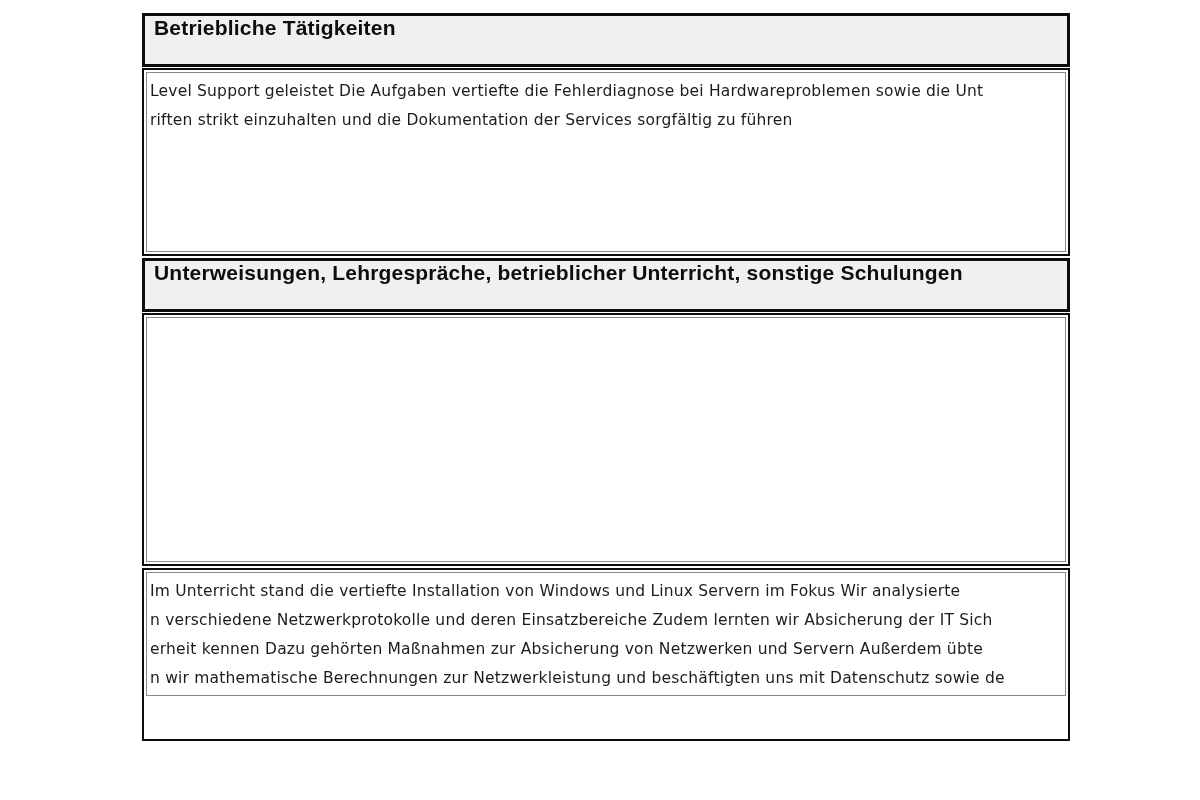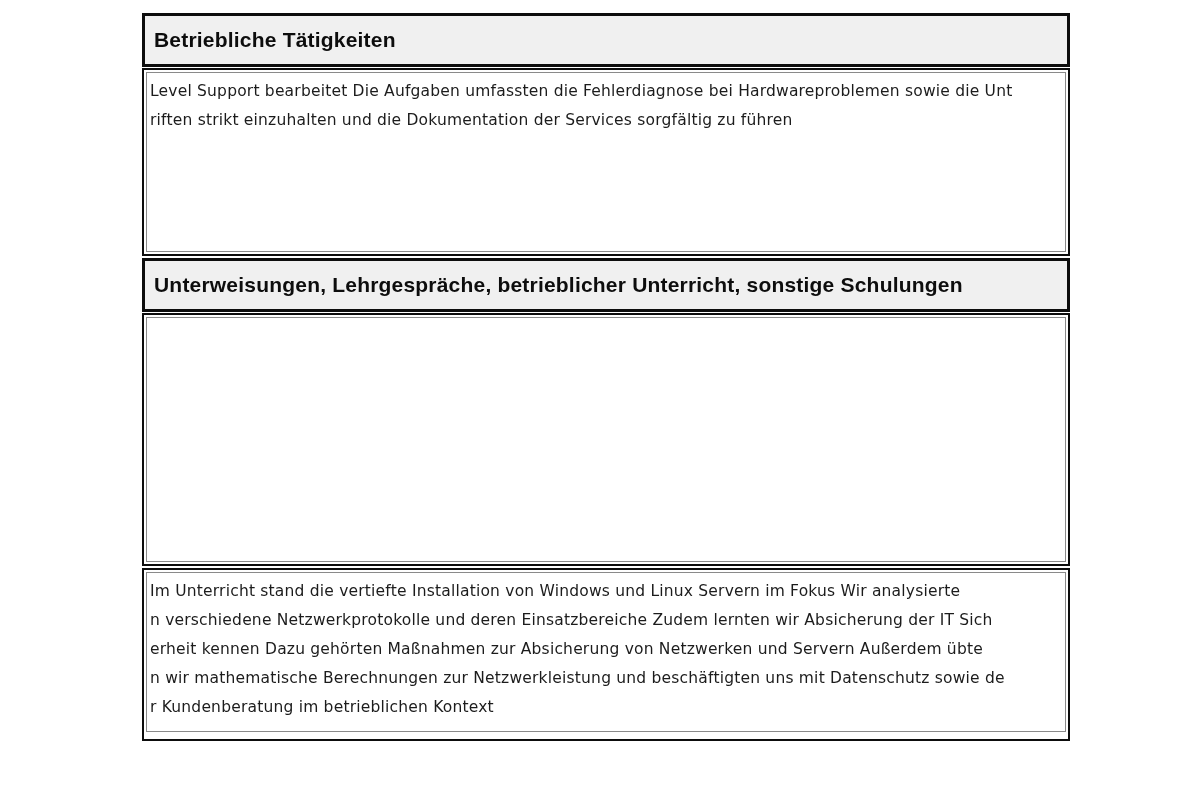--- a/index.html
+++ b/index.html
@@ -16,21 +16,20 @@
     left: 142px;
     top: 13px;
     width: 928px;
   }
   .header-box {
     box-sizing: border-box;
     height: 54px;
     border: 3px solid #0d0d0d;
     background: #f0f0f0;
     display: flex;
-    align-items: center;
     padding-left: 9px;
     margin-bottom: 1px;
   }
   .header-title {
     font-family: "Liberation Sans", sans-serif;
     font-weight: bold;
     font-size: 21px;
     color: #0d0d0d;
     letter-spacing: 0.2px;
     white-space: nowrap;
@@ -47,41 +46,41 @@
     border: 1px solid #8a8a8a;
     background: #ffffff;
     overflow: hidden;
     padding: 4px 3px 0 3px;
   }
   .c1 { height: 188px; }
   .c1 .content-inner { height: 180px; }
   .c2 { height: 253px; }
   .c2 .content-inner { height: 245px; }
   .c3 { height: 173px; margin-bottom: 0; }
-  .c3 .content-inner { height: 160px; }
+  .c3 .content-inner { height: 124px; }
   .hw-line {
     font-family: "DejaVu Sans", sans-serif;
     font-size: 15.5px;
     line-height: 29px;
     color: #1c1c1c;
     letter-spacing: 0.2px;
     white-space: nowrap;
   }
 </style>
 </head>
 <body>
 
 <div class="document">
 
   <div class="header-box">
     <span class="header-title">Betriebliche Tätigkeiten</span>
   </div>
   <div class="content-box c1">
     <div class="content-inner">
-      <div class="hw-line">Level Support bearbeitet Die Aufgaben umfassten die Fehlerdiagnose bei Hardwareproblemen sowie die Unt</div>
+      <div class="hw-line">Level Support geleistet Die Aufgaben vertiefte die Fehlerdiagnose bei Hardwareproblemen sowie die Unt</div>
       <div class="hw-line">riften strikt einzuhalten und die Dokumentation der Services sorgfältig zu führen</div>
     </div>
   </div>
 
   <div class="header-box">
     <span class="header-title">Unterweisungen, Lehrgespräche, betrieblicher Unterricht, sonstige Schulungen</span>
   </div>
   <div class="content-box c2">
     <div class="content-inner"></div>
   </div>

